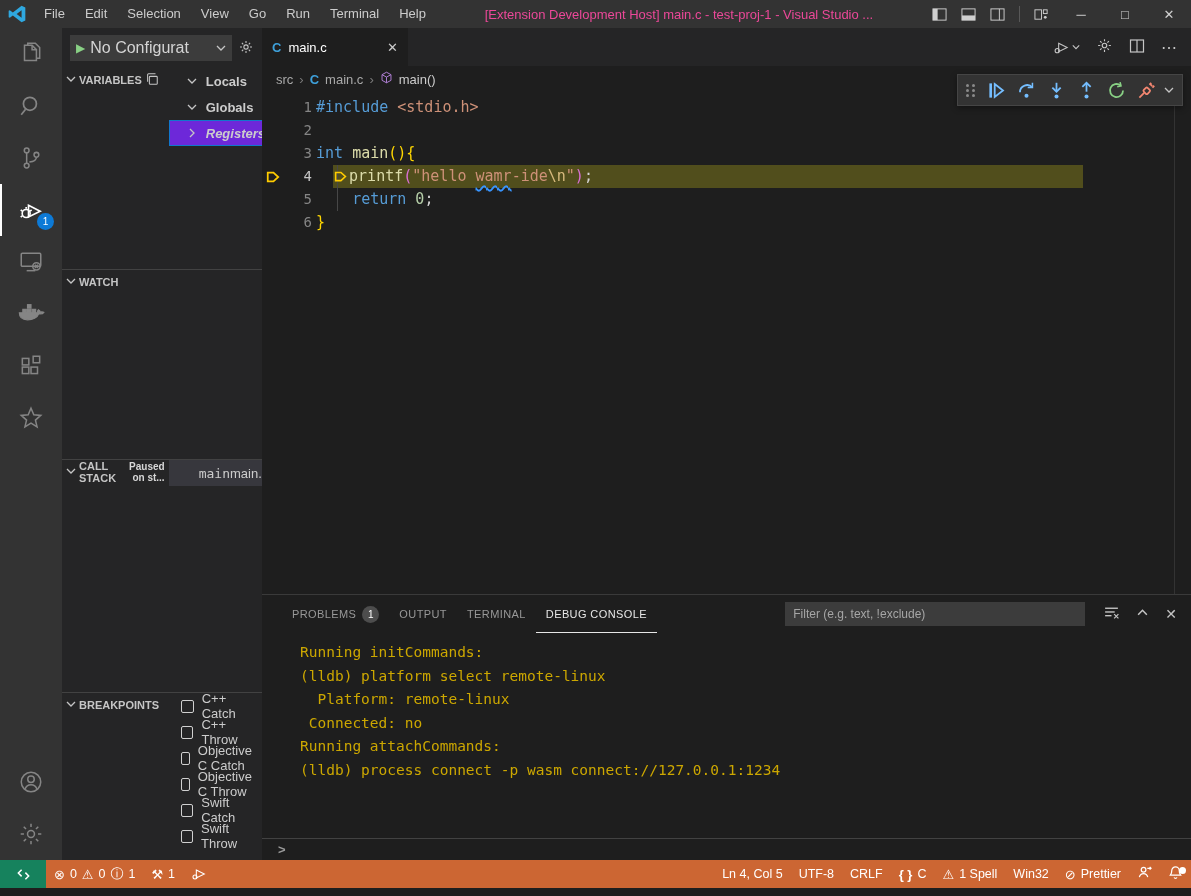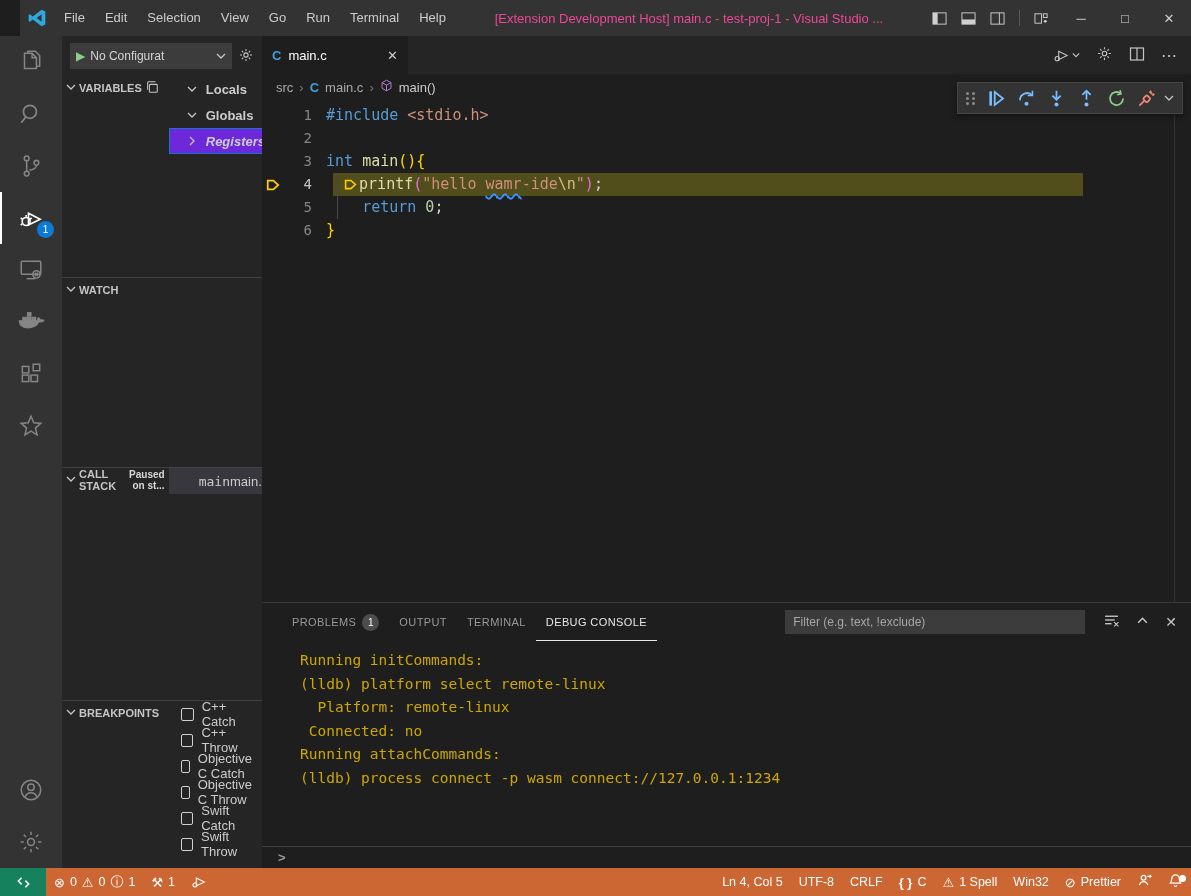--- a/index.html
+++ b/index.html
@@ -1,20 +1,20 @@
 <!DOCTYPE html>
 <html><head>
 <meta charset="utf-8">
 <style>
   * { margin:0; padding:0; box-sizing:border-box; }
   html,body { width:1191px; height:896px; overflow:hidden; background:#1e1e1e;
     font-family:"Liberation Sans", sans-serif; font-size:13px; color:#cccccc; }
 
   
-  .titlebar { height:36px; background:#333333; display:flex; align-items:center;margin-left:20px; }
+  .titlebar { height:28px; background:#333333; display:flex; align-items:center; }
   .vscode-logo { width:34px; display:flex; justify-content:center; }
   .menus { display:flex; }
   .menus .menu { padding:0 10px; line-height:36px; color:#cccccc; cursor:default; }
   .win-title { flex:1; text-align:center; color:#ec4899; white-space:nowrap; overflow:hidden; }
   .layout-icons { display:flex; align-items:center; gap:14px; margin:0 10px; }
   .layout-icons svg { display:block; }
   .tb-sep { width:1px; height:16px; background:#585858; }
   .win-controls { display:flex; }
   .win-controls .wc { width:44px; height:36px; display:flex; align-items:center; justify-content:center; color:#d0d0d0; font-size:13px; }
 
@@ -29,21 +29,21 @@
   .ab-item.active svg { stroke:#ffffff; }
   .ab-badge { position:absolute; right:8px; bottom:6px; width:17px; height:17px; border-radius:50%;
     background:#0d7ad6; color:#fff; font-size:10px; display:flex; align-items:center; justify-content:center; }
   .ab-spacer { flex:1; }
 
   
   .sidebar { width:200px; background:#252526; display:flex; flex-direction:column; }
   .debug-configbar { height:40px; display:flex; align-items:center; padding:0 8px; gap:6px; }
   .config-dd { flex:1; height:26px; background:#3c3c3c; display:flex; align-items:center; padding:0 6px; gap:5px; color:#d4d4d4; }
   .config-dd .play { color:#89d185; font-size:12px; }
-  .config-label { flex:1; white-space:nowrap; overflow:hidden; font-size:12px; }
+  .config-label { flex:1; white-space:nowrap; overflow:hidden; font-size:16px; }
   .sb-section { display:flex; flex-direction:row; overflow:hidden; }
   .sb-head { height:24px; display:flex; align-items:center; padding:0 4px; font-size:11px; font-weight:bold; color:#c5c5c5; gap:3px; }
   .sb-head .chev { color:#c5c5c5; }
   .sb-head .state { font-size:10px; margin-left:10px; color:#d7d7d7;text-align:right; }
   .sb-head .head-ico { margin-left:auto; margin-right:6px; }
   .sb-sep { border-top:1px solid #424242; }
   .tree-row { height:26px; display:flex; align-items:center; padding-left:18px; gap:7px; color:#cccccc; font-weight:bold; }
   .tree-row .chev { width:12px; color:#c5c5c5; }
   .tree-row.selected { background:#6d28d9; outline:1px solid #1177cc; outline-offset:-1px;font-style:italic; }
   .cs-row { height:26px; display:flex; align-items:center; background:#37373d; padding:0 8px 0 30px; }
@@ -64,21 +64,21 @@
   .breadcrumbs { height:26px; display:flex; align-items:center; padding-left:14px; gap:6px; color:#a9a9a9; font-size:13px; }
   .breadcrumbs .sep { color:#7a7a7a; }
   .breadcrumbs .c-ico { color:#3ea1db; font-weight:bold; }
   .crumb-last { color:#cccccc; }
 
   .code-area { flex:1; position:relative; font-family:"DejaVu Sans Mono", monospace; font-size:15px; padding-top:4px; }
   .code-line { display:flex; height:23px; line-height:23px; position:relative; }
   .glyph-cell { width:22px; display:flex; align-items:center; justify-content:center; }
   .num-cell { width:28px; text-align:right; color:#858585; font-size:14px; }
   .num-cell.cur { color:#c6c6c6; }
-  .code-content { position:relative; margin-left:14px; white-space:pre; z-index:1; }
+  .code-content { position:relative; margin-left:4px; white-space:pre; z-index:1; }
   .hl-bar { position:absolute; left:71px; width:750px; top:0; bottom:0; background:#514e1c; }
   .iguide { position:absolute; left:75px; top:0; bottom:0; width:1px; background:#474747; z-index:0; }
   .tok-kw{color:#569cd6} .tok-fn{color:#dcdcaa} .tok-str{color:#ce9178} .tok-esc{color:#d7ba7d}
   .tok-num{color:#b5cea8} .tok-b1{color:#ffd700} .tok-b2{color:#da70d6} .tok-plain{color:#d4d4d4}
   .tok-spell{ text-decoration:underline wavy #3794ff 1.5px; text-underline-offset:4px; }
   .inline-arrow { display:inline-block; vertical-align:-2px; margin-right:2px; }
   .overview-line { position:absolute; right:16px; top:0; bottom:0; width:1px; background:#333333; }
 
   
   .debug-toolbar { position:absolute; top:46px; right:8px; height:32px; background:#333333;

